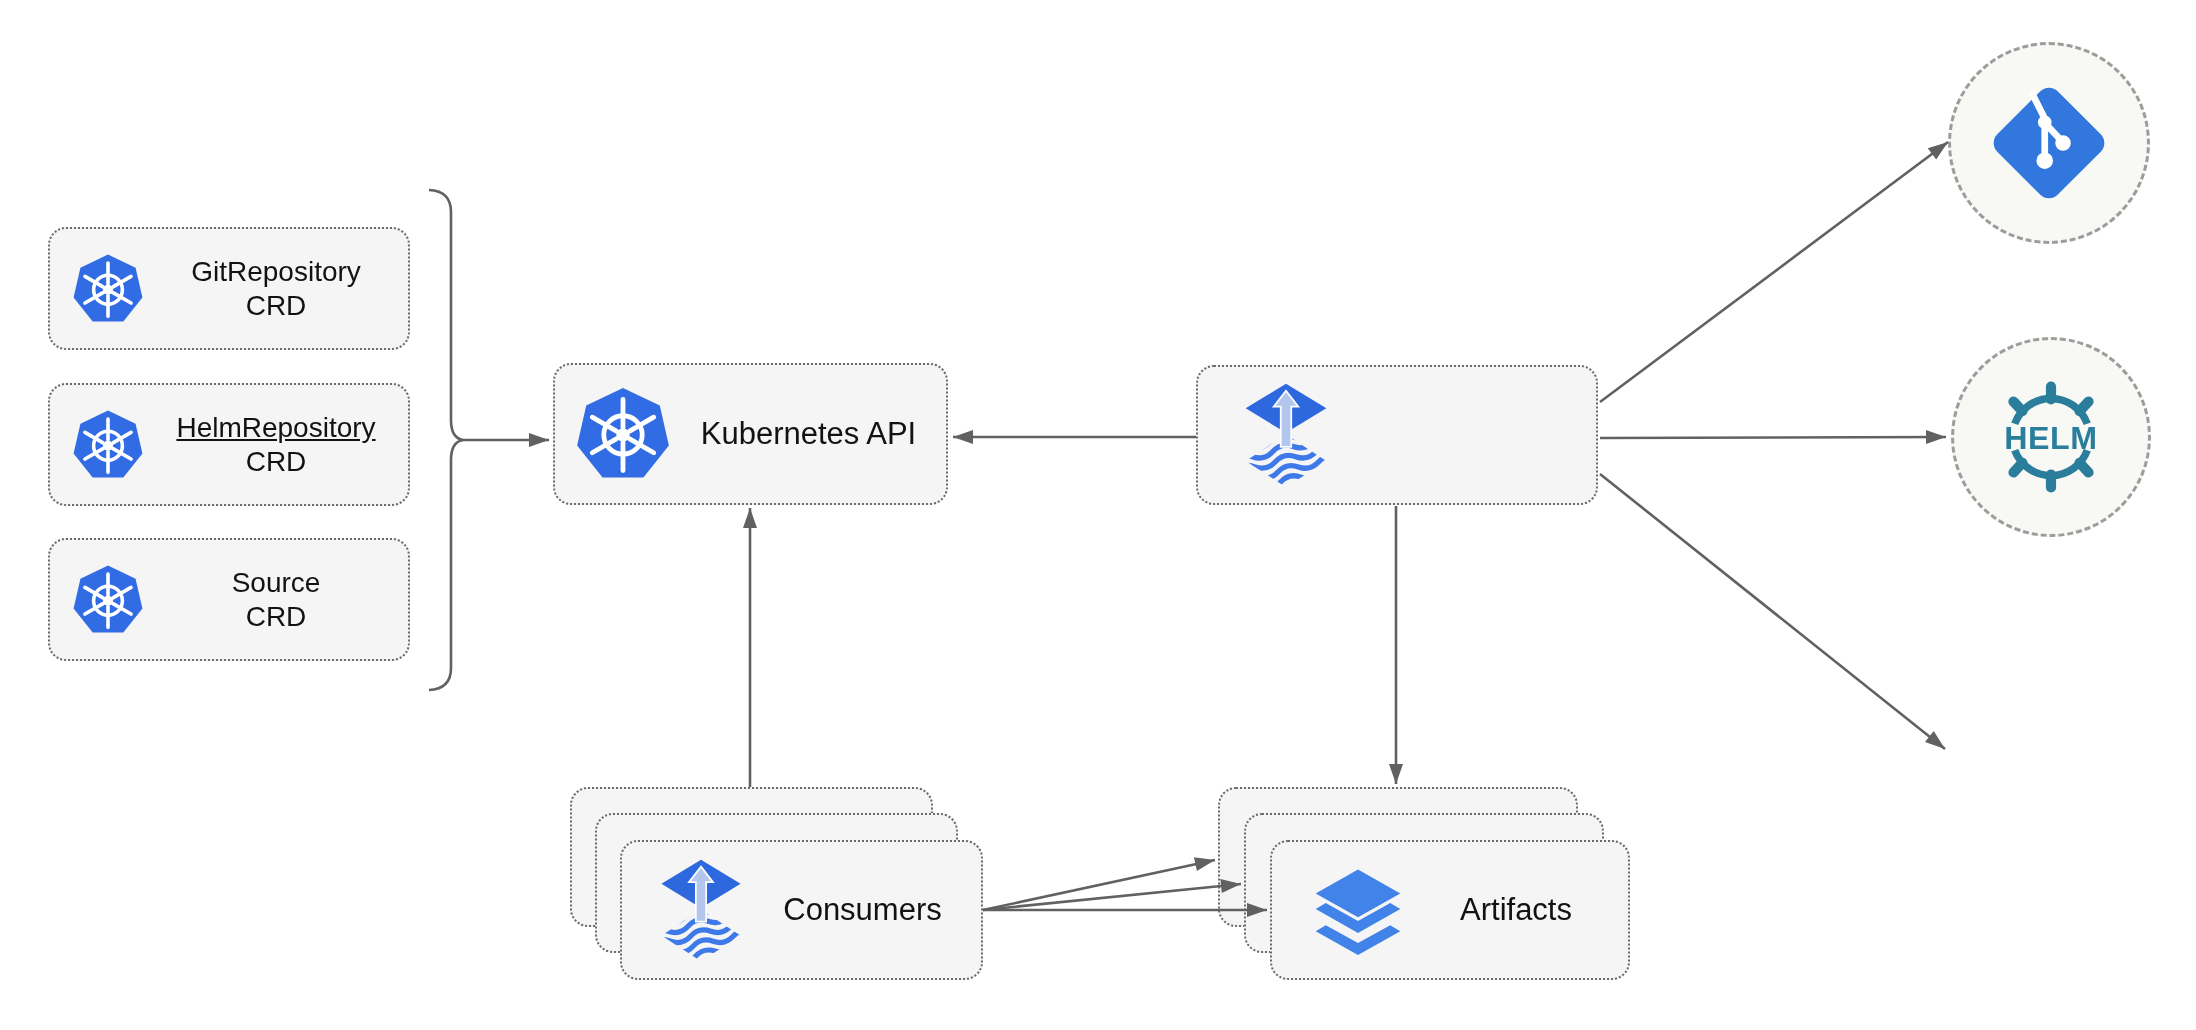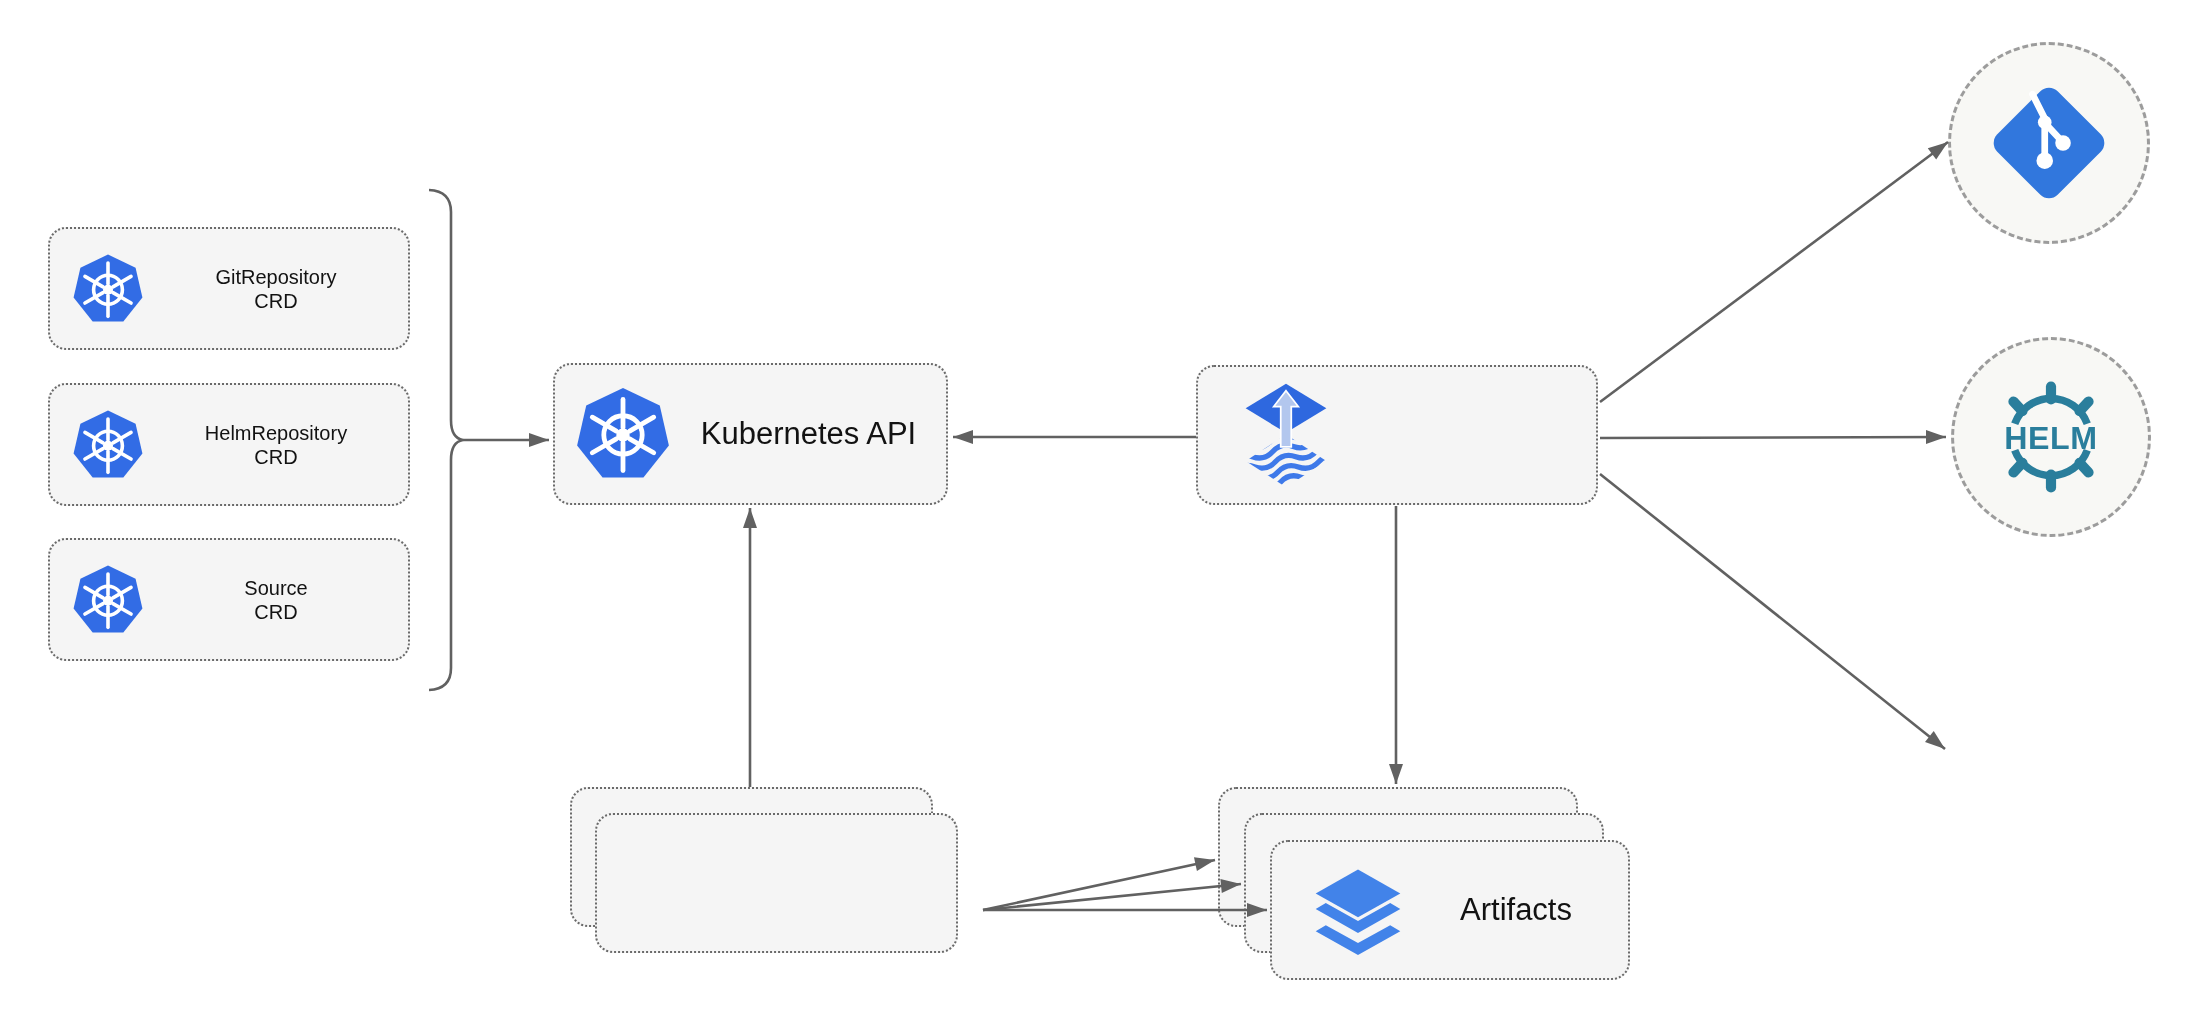--- a/index.html
+++ b/index.html
@@ -5,21 +5,21 @@
   html,body{margin:0;padding:0;background:#ffffff;}
   body{width:2196px;height:1030px;position:relative;overflow:hidden;
        font-family:"Liberation Sans",sans-serif;}
   .stage{position:absolute;inset:0;}
   .node{position:absolute;background:#f5f5f5;border:2.5px dotted #6a6a6a;
         border-radius:18px;display:flex;align-items:center;box-sizing:border-box;}
   .ghost{position:absolute;background:#f5f5f5;border:2.5px dotted #6a6a6a;
         border-radius:18px;box-sizing:border-box;}
   .node .icon{flex:0 0 auto;}
   .lbl{flex:1;text-align:center;color:#121212;}
-  .lbl-sm{font-size:20px;line-height:1.2;font-weight:400;}
+  .lbl-sm{font-size:28px;line-height:1.2;font-weight:400;}
   .lbl-lg{font-size:31px;line-height:1.2;font-weight:400;}
   .circle{position:absolute;background:#f8f8f5;border:3px dashed #9c9c9c;
           border-radius:50%;display:flex;align-items:center;justify-content:center;
           box-sizing:border-box;}
   #wires{position:absolute;inset:0;pointer-events:none;}
   #icon-defs{position:absolute;width:0;height:0;overflow:hidden;}
 </style>
 </head>
 <body>
 
@@ -92,21 +92,21 @@
       <span style="display:block;">GitRepository</span>
       <span style="display:block;">CRD</span>
     </div>
   </div>
 
   <div class="node" style="left:48px;top:383px;width:362px;height:123px;">
     <svg class="icon" width="72" height="72" style="margin-left:22px;">
         <use href="#sym-k8s"></use>
       </svg>
     <div class="lbl lbl-sm">
-      <span style="display:block;">HelmRepository</span>
+      <span style="display:block;text-decoration:underline;">HelmRepository</span>
       <span style="display:block;">CRD</span>
     </div>
   </div>
 
   <div class="node" style="left:48px;top:538px;width:362px;height:123px;">
     <svg class="icon" width="72" height="72" style="margin-left:22px;">
         <use href="#sym-k8s"></use>
       </svg>
     <div class="lbl lbl-sm">
       <span style="display:block;">Source</span>
@@ -122,20 +122,26 @@
   </div>
 
   <div class="node" style="left:1196px;top:365px;width:402px;height:140px;">
     <svg class="icon" width="88" height="107" style="margin-left:44px;">
         <use href="#sym-flux"></use>
       </svg>
   </div>
 
   <div class="ghost" style="left:570px;top:787px;width:363px;height:140px;"></div>
   <div class="ghost" style="left:595px;top:813px;width:363px;height:140px;"></div>
+  <div class="node" style="left:620px;top:840px;width:363px;height:140px;">
+    <svg class="icon" width="86" height="105" style="margin-left:36px;">
+        <use href="#sym-flux"></use>
+      </svg>
+    <div class="lbl lbl-lg">Consumers</div>
+  </div>
 
   <div class="ghost" style="left:1218px;top:787px;width:360px;height:140px;"></div>
   <div class="ghost" style="left:1244px;top:813px;width:360px;height:140px;"></div>
   <div class="node" style="left:1270px;top:840px;width:360px;height:140px;">
     <svg class="icon" width="92" height="92" style="margin-left:40px;">
         <use href="#sym-layers"></use>
       </svg>
     <div class="lbl lbl-lg">Artifacts</div>
   </div>
 

